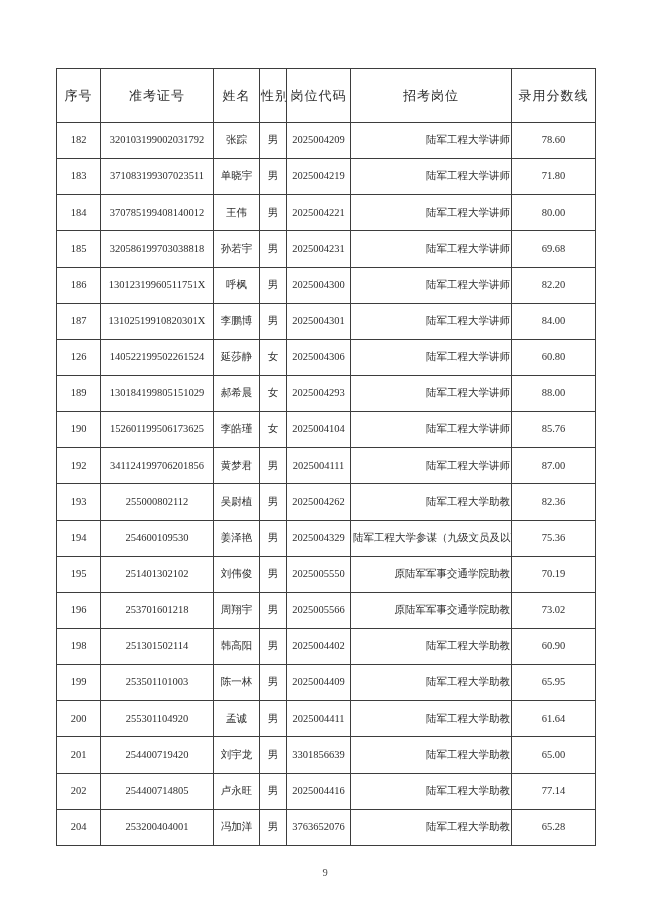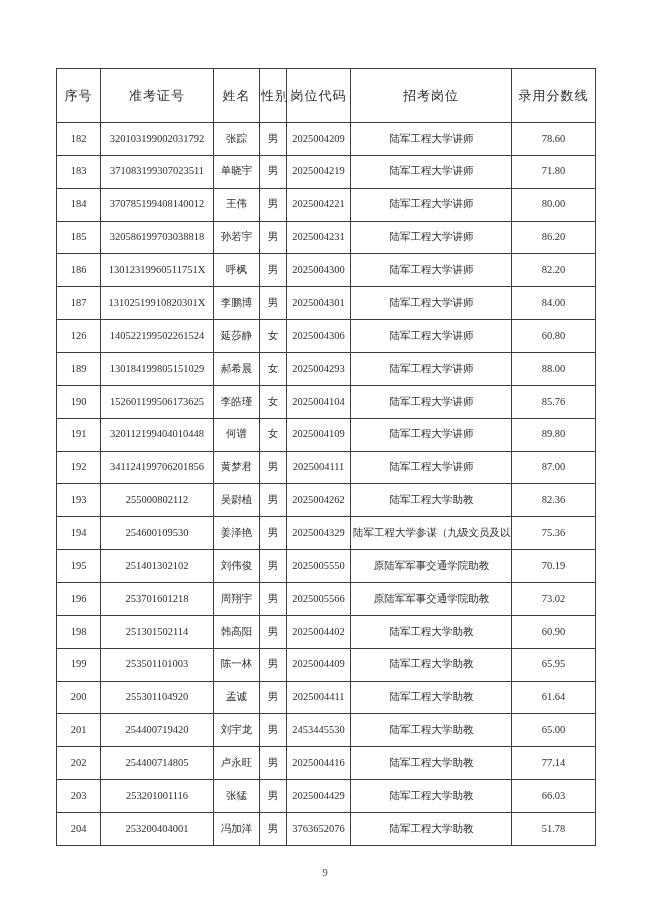--- a/index.html
+++ b/index.html
@@ -37,21 +37,21 @@
     overflow: hidden;
     white-space: nowrap;
     padding: 0 1px;
   }
   table.score-table thead th {
     height: 54px;
     font-size: 13px;
     letter-spacing: 1px;
   }
   table.score-table td.left {
-    text-align: center;
+    text-align: right;
     padding-left: 2px;
     letter-spacing: 0;
   }
   table.score-table td.num {
     font-family: "Liberation Serif", "DejaVu Serif", serif;
   }
   table.score-table td.score {
     word-spacing: 2px;
     font-family: Liberation Serif, serif;
   }
@@ -119,21 +119,21 @@
           <td class="left">陆军工程大学讲师</td>
           <td class="score">80.00</td>
         </tr>
         <tr>
           <td class="num">185</td>
           <td class="num">320586199703038818</td>
           <td>孙若宇</td>
           <td>男</td>
           <td class="num">2025004231</td>
           <td class="left">陆军工程大学讲师</td>
-          <td class="score">86.20</td>
+          <td class="score">69.68</td>
         </tr>
         <tr>
           <td class="num">186</td>
           <td class="num">13012319960511751X</td>
           <td>呼枫</td>
           <td>男</td>
           <td class="num">2025004300</td>
           <td class="left">陆军工程大学讲师</td>
           <td class="score">82.20</td>
         </tr>
@@ -167,29 +167,20 @@
         <tr>
           <td class="num">190</td>
           <td class="num">152601199506173625</td>
           <td>李皓瑾</td>
           <td>女</td>
           <td class="num">2025004104</td>
           <td class="left">陆军工程大学讲师</td>
           <td class="score">85.76</td>
         </tr>
         <tr>
-          <td class="num">191</td>
-          <td class="num">320112199404010448</td>
-          <td>何谱</td>
-          <td>女</td>
-          <td class="num">2025004109</td>
-          <td class="left">陆军工程大学讲师</td>
-          <td class="score">89.80</td>
-        </tr>
-        <tr>
           <td class="num">192</td>
           <td class="num">341124199706201856</td>
           <td>黄梦君</td>
           <td>男</td>
           <td class="num">2025004111</td>
           <td class="left">陆军工程大学讲师</td>
           <td class="score">87.00</td>
         </tr>
         <tr>
           <td class="num">193</td>
@@ -252,49 +243,40 @@
           <td>男</td>
           <td class="num">2025004411</td>
           <td class="left">陆军工程大学助教</td>
           <td class="score">61.64</td>
         </tr>
         <tr>
           <td class="num">201</td>
           <td class="num">254400719420</td>
           <td>刘宇龙</td>
           <td>男</td>
-          <td class="num">2453445530</td>
+          <td class="num">3301856639</td>
           <td class="left">陆军工程大学助教</td>
           <td class="score">65.00</td>
         </tr>
         <tr>
           <td class="num">202</td>
           <td class="num">254400714805</td>
           <td>卢永旺</td>
           <td>男</td>
           <td class="num">2025004416</td>
           <td class="left">陆军工程大学助教</td>
           <td class="score">77.14</td>
         </tr>
         <tr>
-          <td class="num">203</td>
-          <td class="num">253201001116</td>
-          <td>张猛</td>
-          <td>男</td>
-          <td class="num">2025004429</td>
-          <td class="left">陆军工程大学助教</td>
-          <td class="score">66.03</td>
-        </tr>
-        <tr>
           <td class="num">204</td>
           <td class="num">253200404001</td>
           <td>冯加洋</td>
           <td>男</td>
           <td class="num">3763652076</td>
           <td class="left">陆军工程大学助教</td>
-          <td class="score">51.78</td>
+          <td class="score">65.28</td>
         </tr>
       </tbody>
   </table>
 
   <div class="page-number">9</div>
 
 </div>
 
 </body></html>

